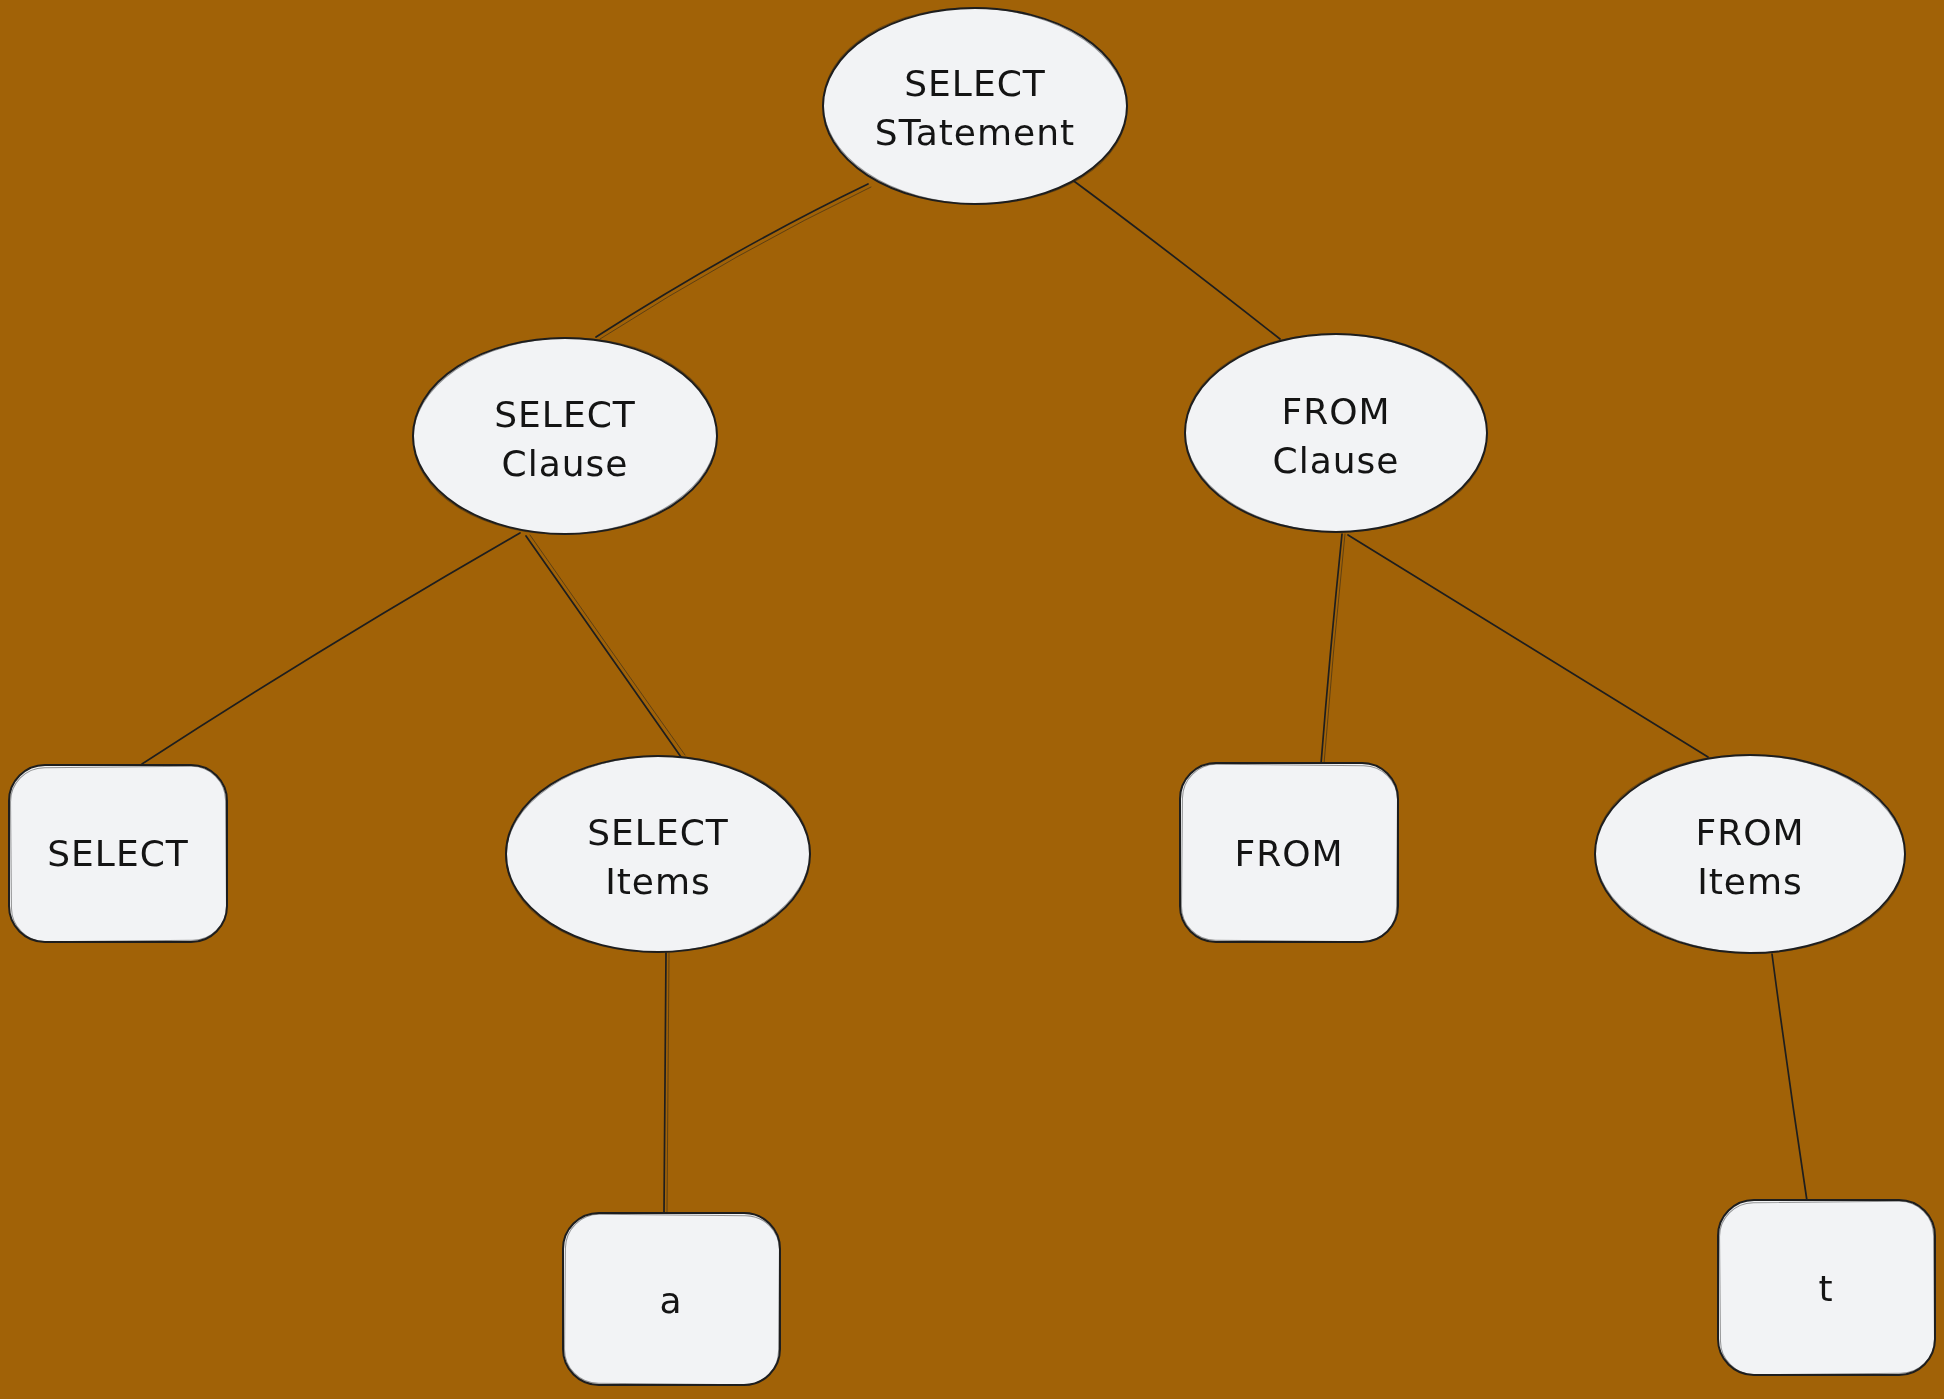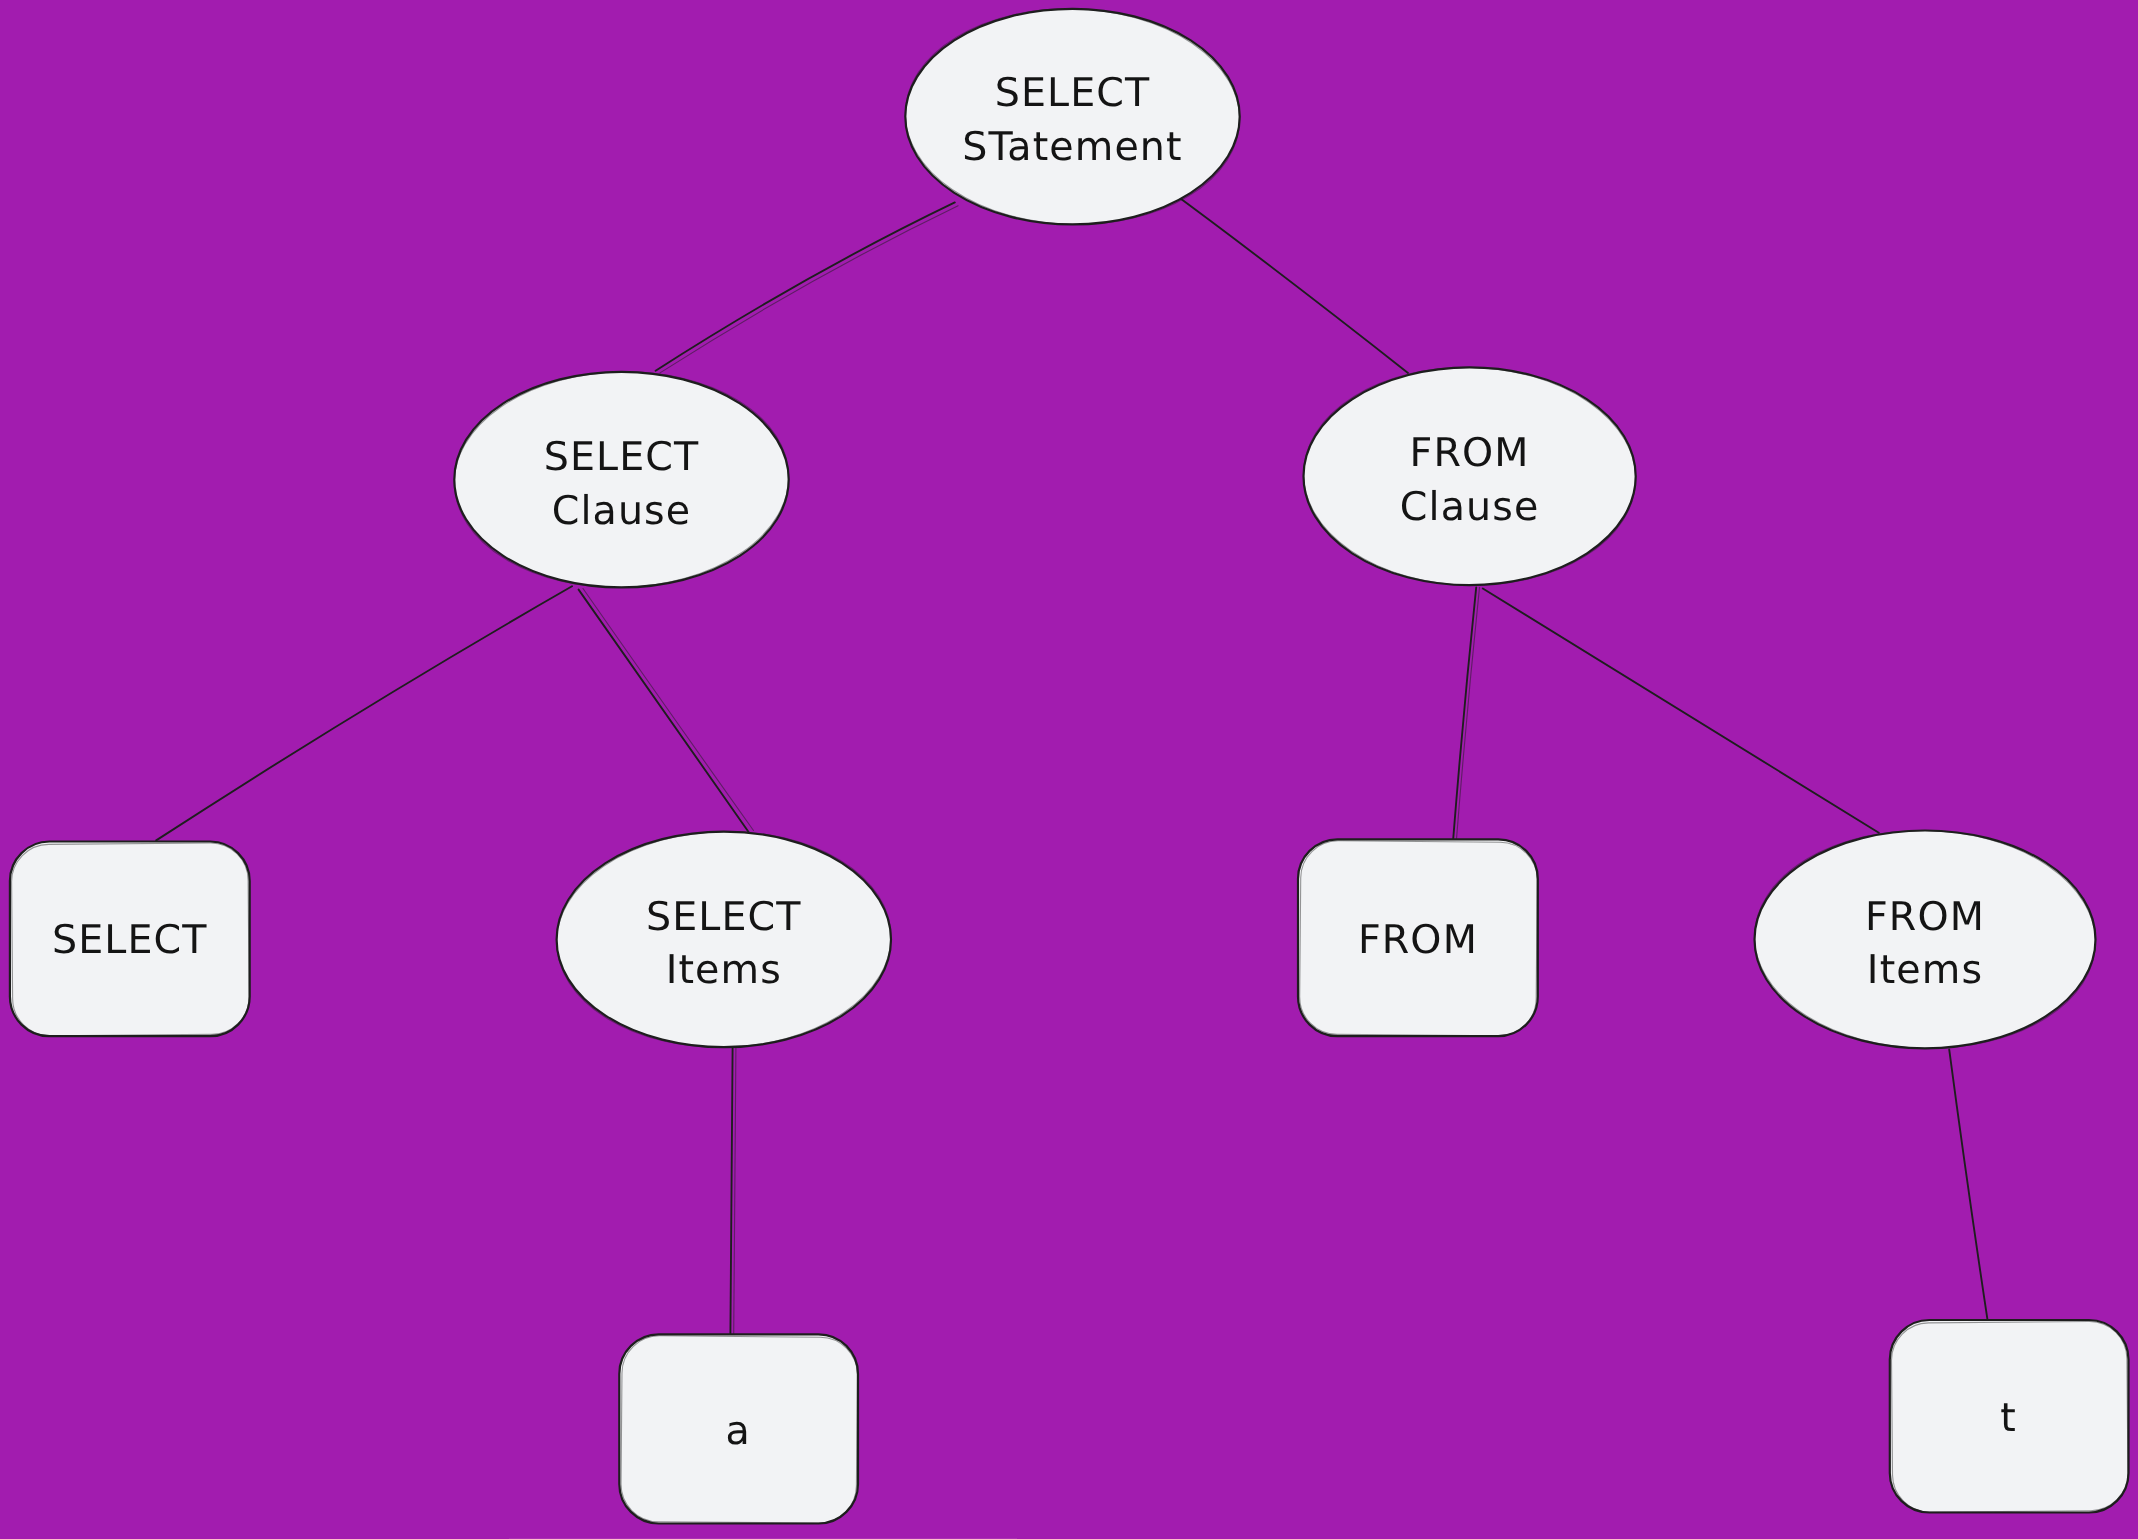--- a/index.html
+++ b/index.html
@@ -7,21 +7,21 @@
     padding: 0;
     background: #f2f3f5;
     width: 1944px;
     height: 1399px;
     overflow: hidden;
   }
   .canvas-wrap {
     position: relative;
     width: 1944px;
     height: 1399px;
-    background: #a21caf;
+    background: #a16207;
   }
   svg { display: block; }
   .shape {
     fill: #f2f3f5;
     stroke: #1e1e1e;
     stroke-width: 2;
   }
   .shape-dup {
     fill: none;
     stroke: #1e1e1e;

